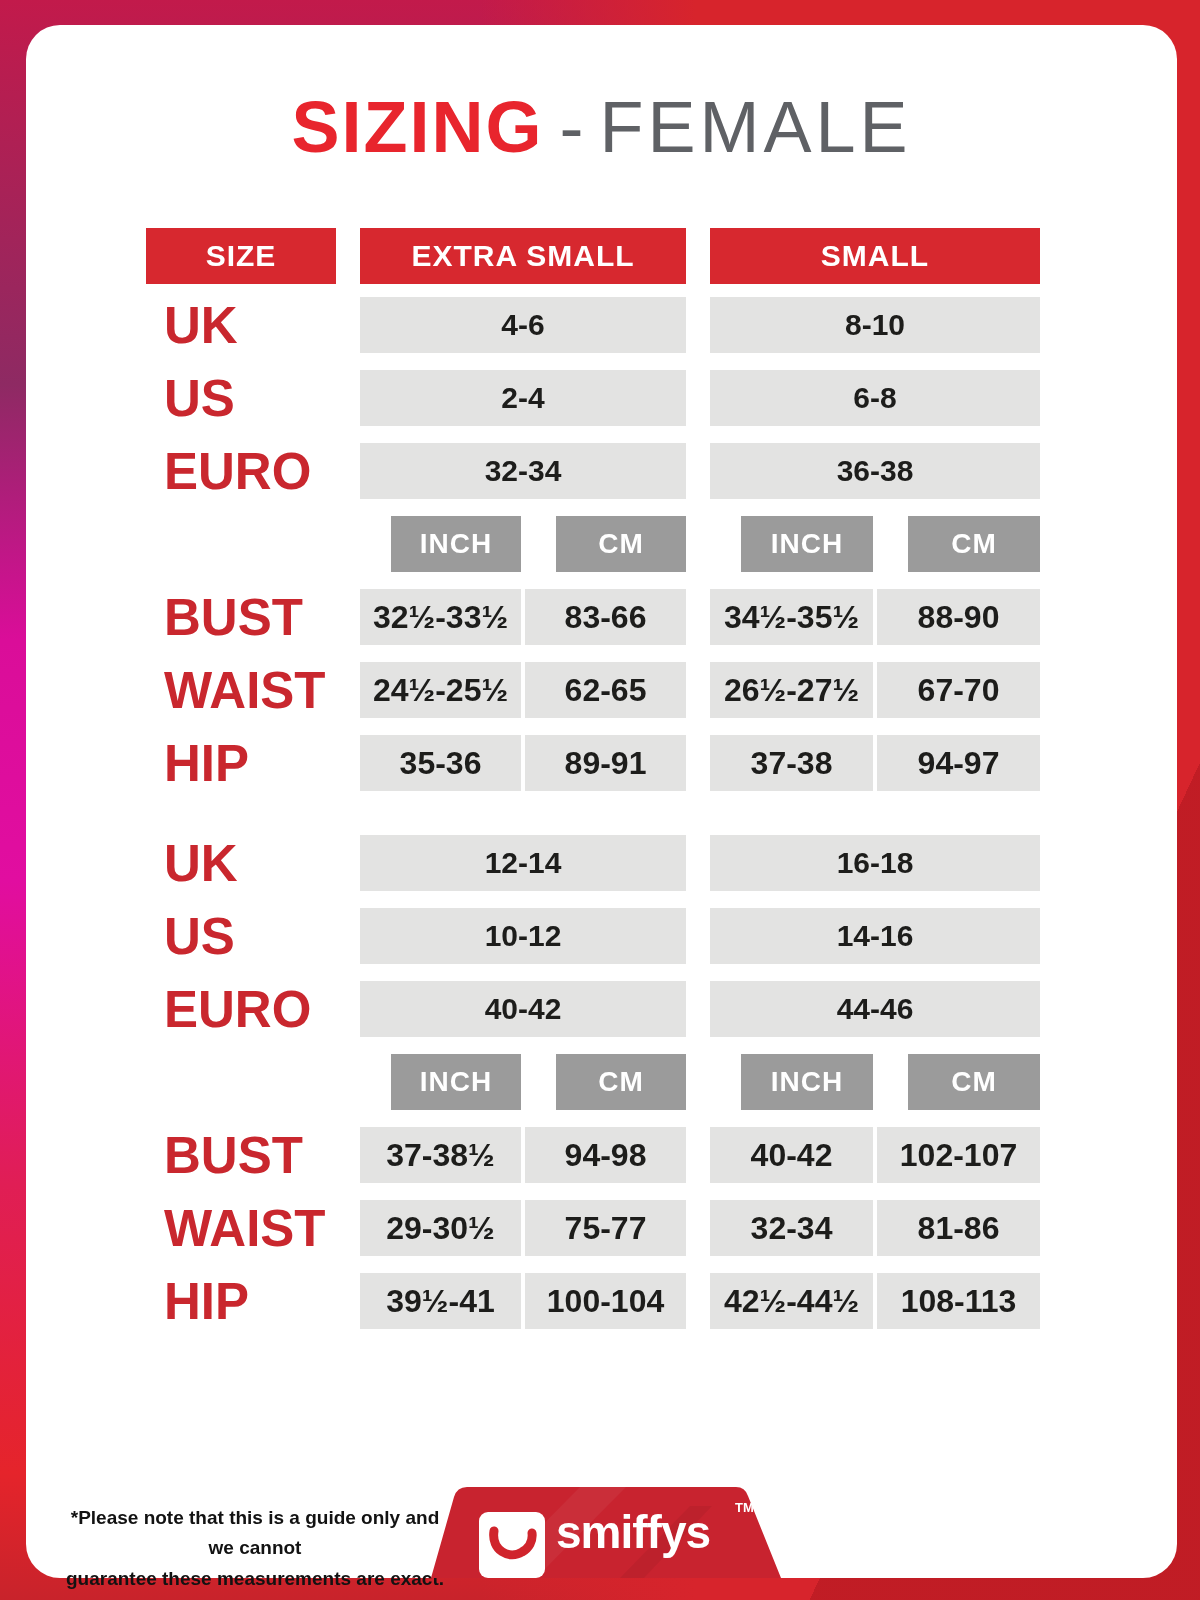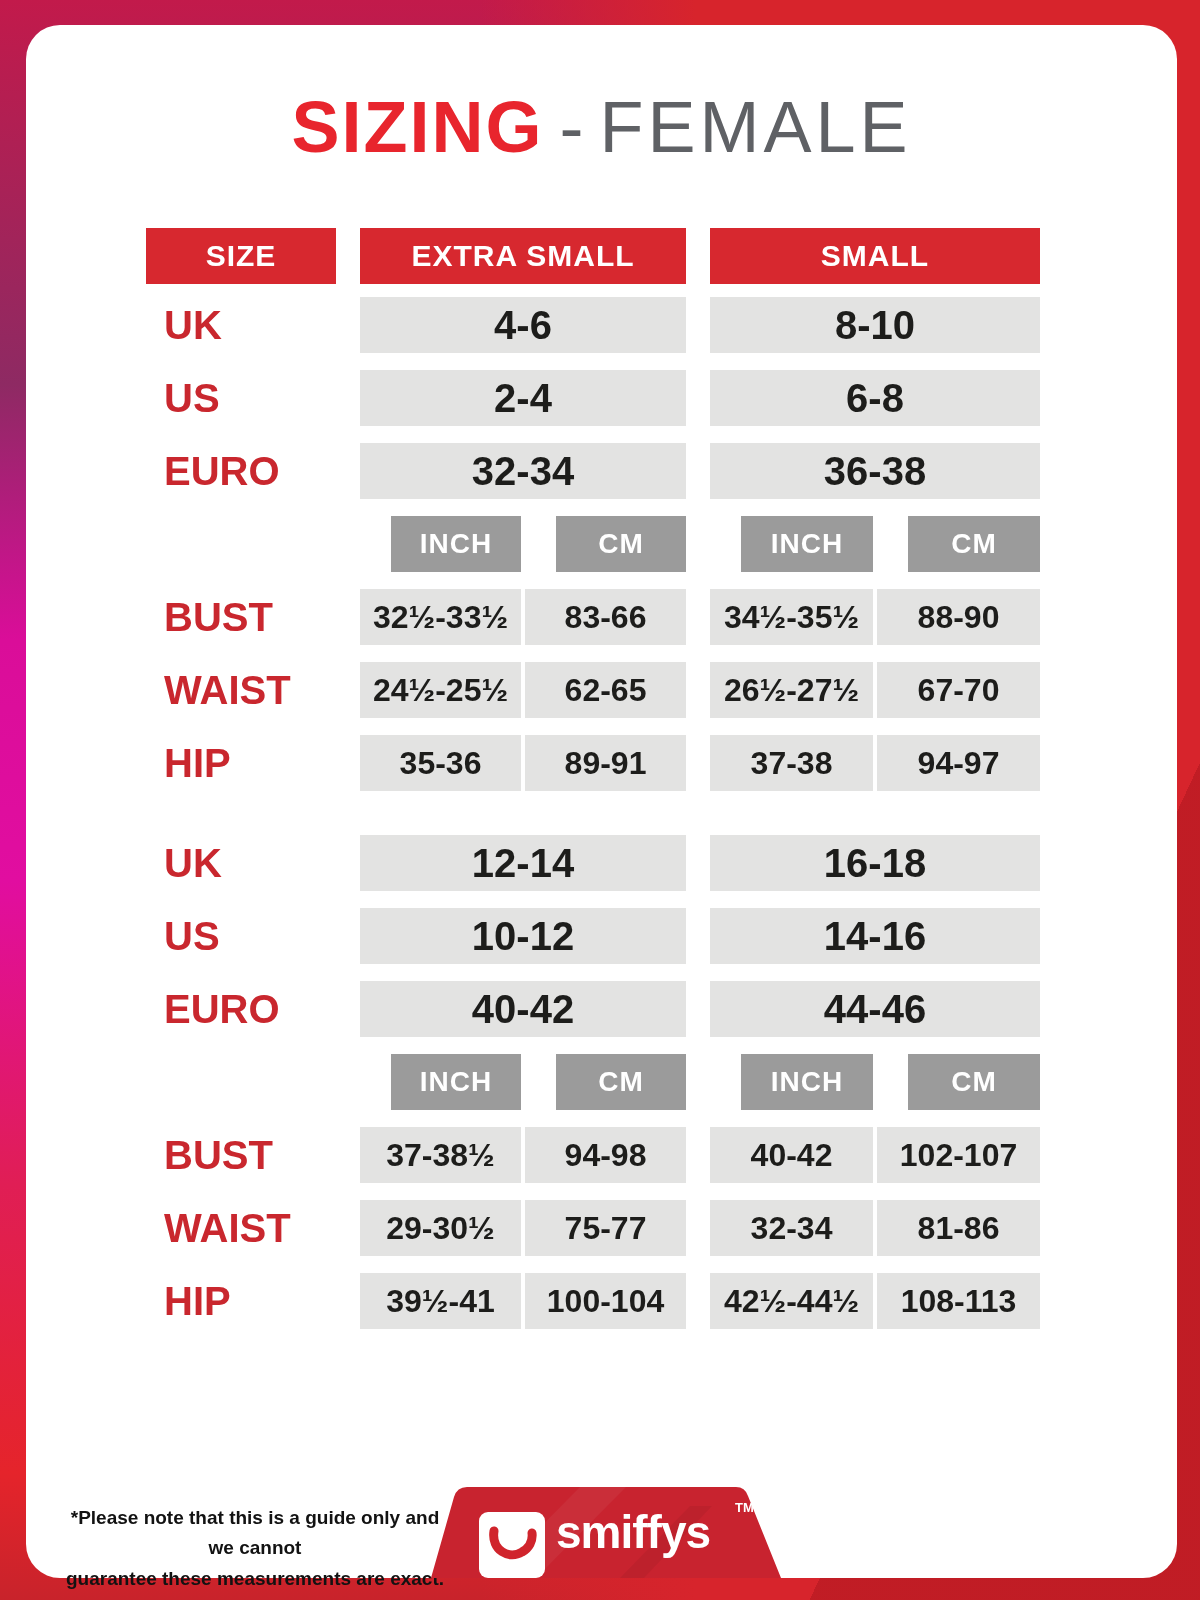--- a/index.html
+++ b/index.html
@@ -36,27 +36,27 @@
   .row {
     display:grid; grid-template-columns:190px 326px 330px;
     column-gap:24px; height:56px; margin-bottom:17px;
   }
   .row.hdr-row { margin-bottom:13px; }
   .cell {
     display:flex; align-items:center; justify-content:center;
     font-weight:700; line-height:1;
   }
   .cell.red  { background:#d7282f; color:#ffffff; font-size:30px; letter-spacing:1px; }
-  .cell.lite { background:#e3e3e2; color:#1d1d1b; font-size:40px; }
+  .cell.lite { background:#e3e3e2; color:#1d1d1b; font-size:30px; }
   .cell.unit { background:#9b9b9b; color:#ffffff; font-size:28px; letter-spacing:1px;margin-left:31px; }
   .pair { display:grid; grid-template-columns:1fr 1fr; column-gap:4px; }
   .pair .cell.lite { font-size:32px; }
   .lbl {
     display:flex; align-items:center; padding-left:18px;
-    color:#c9272e; font-weight:700; font-size:40px; line-height:1;
+    color:#c9272e; font-weight:700; font-size:51px; line-height:1;
   }
   .spacer { }
 
   .disclaimer {
     position:absolute; left:38px; top:1478px; width:382px;
     text-align:center; color:#121212;
     font-size:19px; font-weight:700; line-height:1.6;
   }
   .disclaimer span { display:block; }
 

